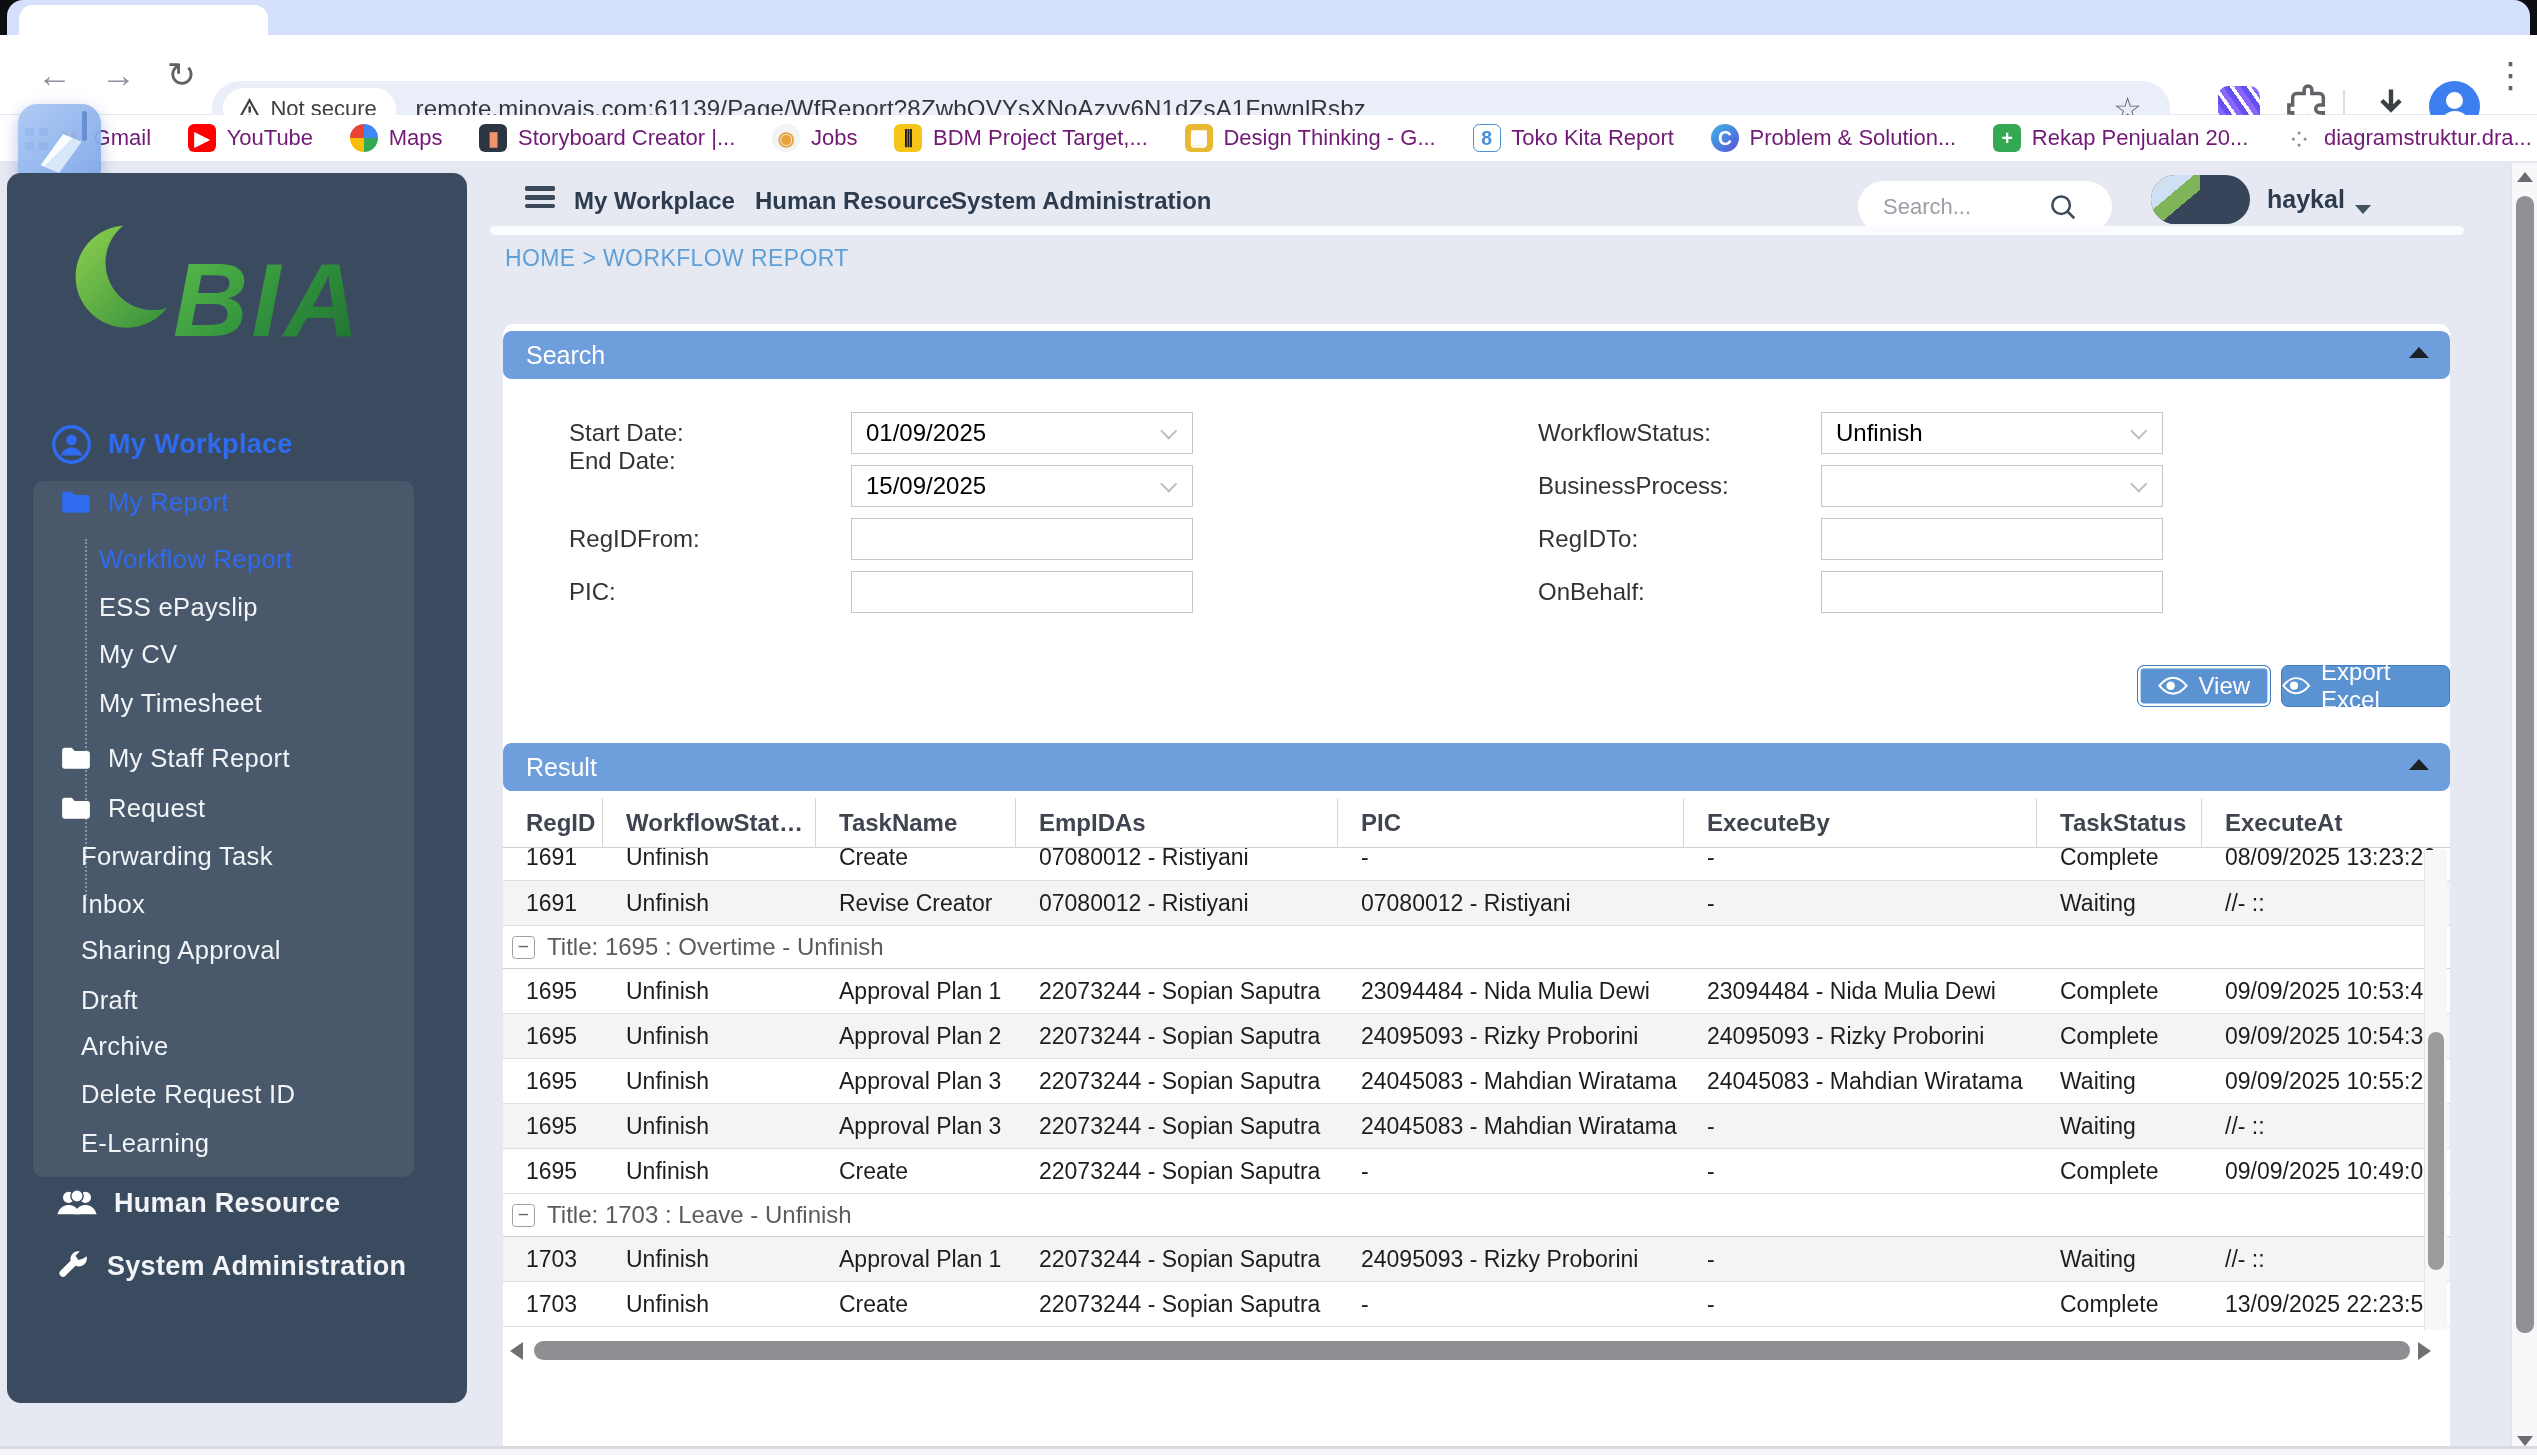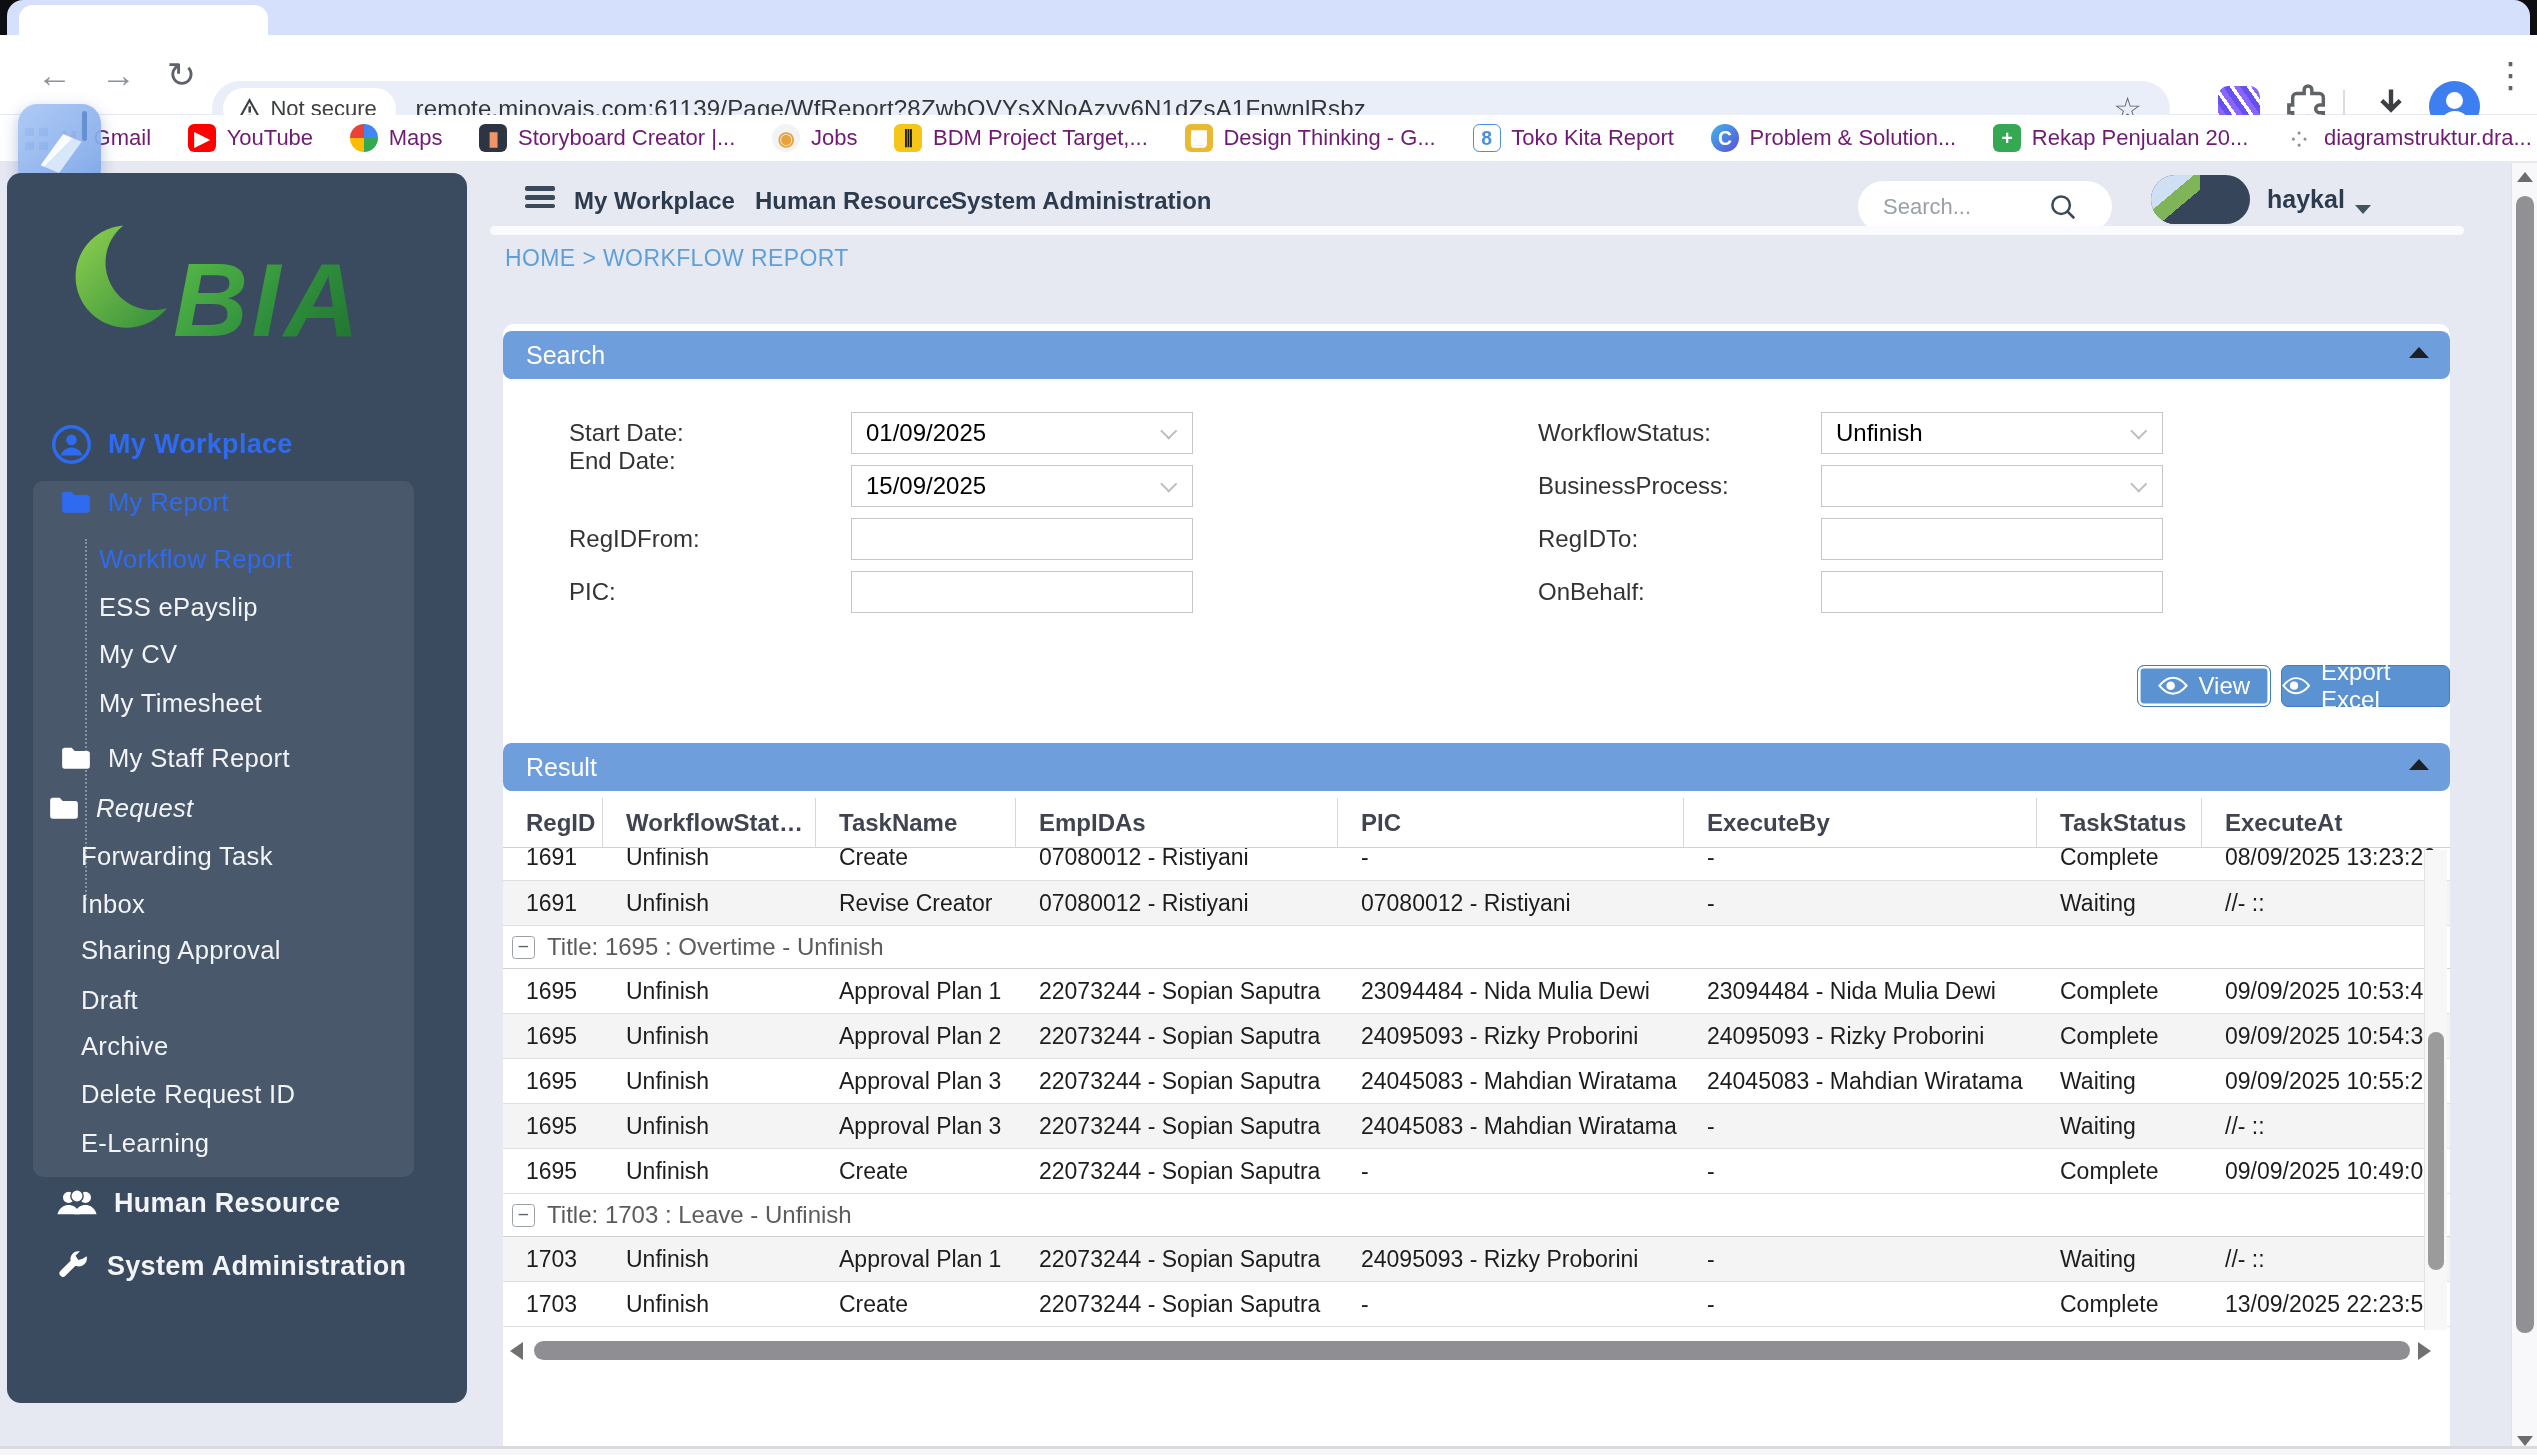--- a/index.html
+++ b/index.html
@@ -239,21 +239,21 @@
         </div>
         <div class="side-item" style="left: 92px; top: 516px;">
           <span>My Timesheet</span>
         </div>
         <div class="side-item" style="left: 53px; top: 571px;">
           <svg width="32" height="26.4" viewBox="0 0 24 20">
             <path d="M1.5 4 a2 2 0 0 1 2-2 h5.2 l2.3 2.6 h9.5 a2 2 0 0 1 2 2 V16 a2 2 0 0 1 -2 2 h-17 a2 2 0 0 1 -2-2 z" fill="#ffffff"></path>
           </svg>
           <span>My Staff Report</span>
         </div>
-        <div class="side-item" style="left: 41px; top: 621px; font-style: italic;">
+        <div class="side-item" style="left: 53px; top: 621px;">
           <svg width="32" height="26.4" viewBox="0 0 24 20">
             <path d="M1.5 4 a2 2 0 0 1 2-2 h5.2 l2.3 2.6 h9.5 a2 2 0 0 1 2 2 V16 a2 2 0 0 1 -2 2 h-17 a2 2 0 0 1 -2-2 z" fill="#ffffff"></path>
           </svg>
           <span>Request</span>
         </div>
         <div class="side-item" style="left: 74px; top: 669px;">
           <span>Forwarding Task</span>
         </div>
         <div class="side-item" style="left: 74px; top: 717px;">
           <span>Inbox</span>

